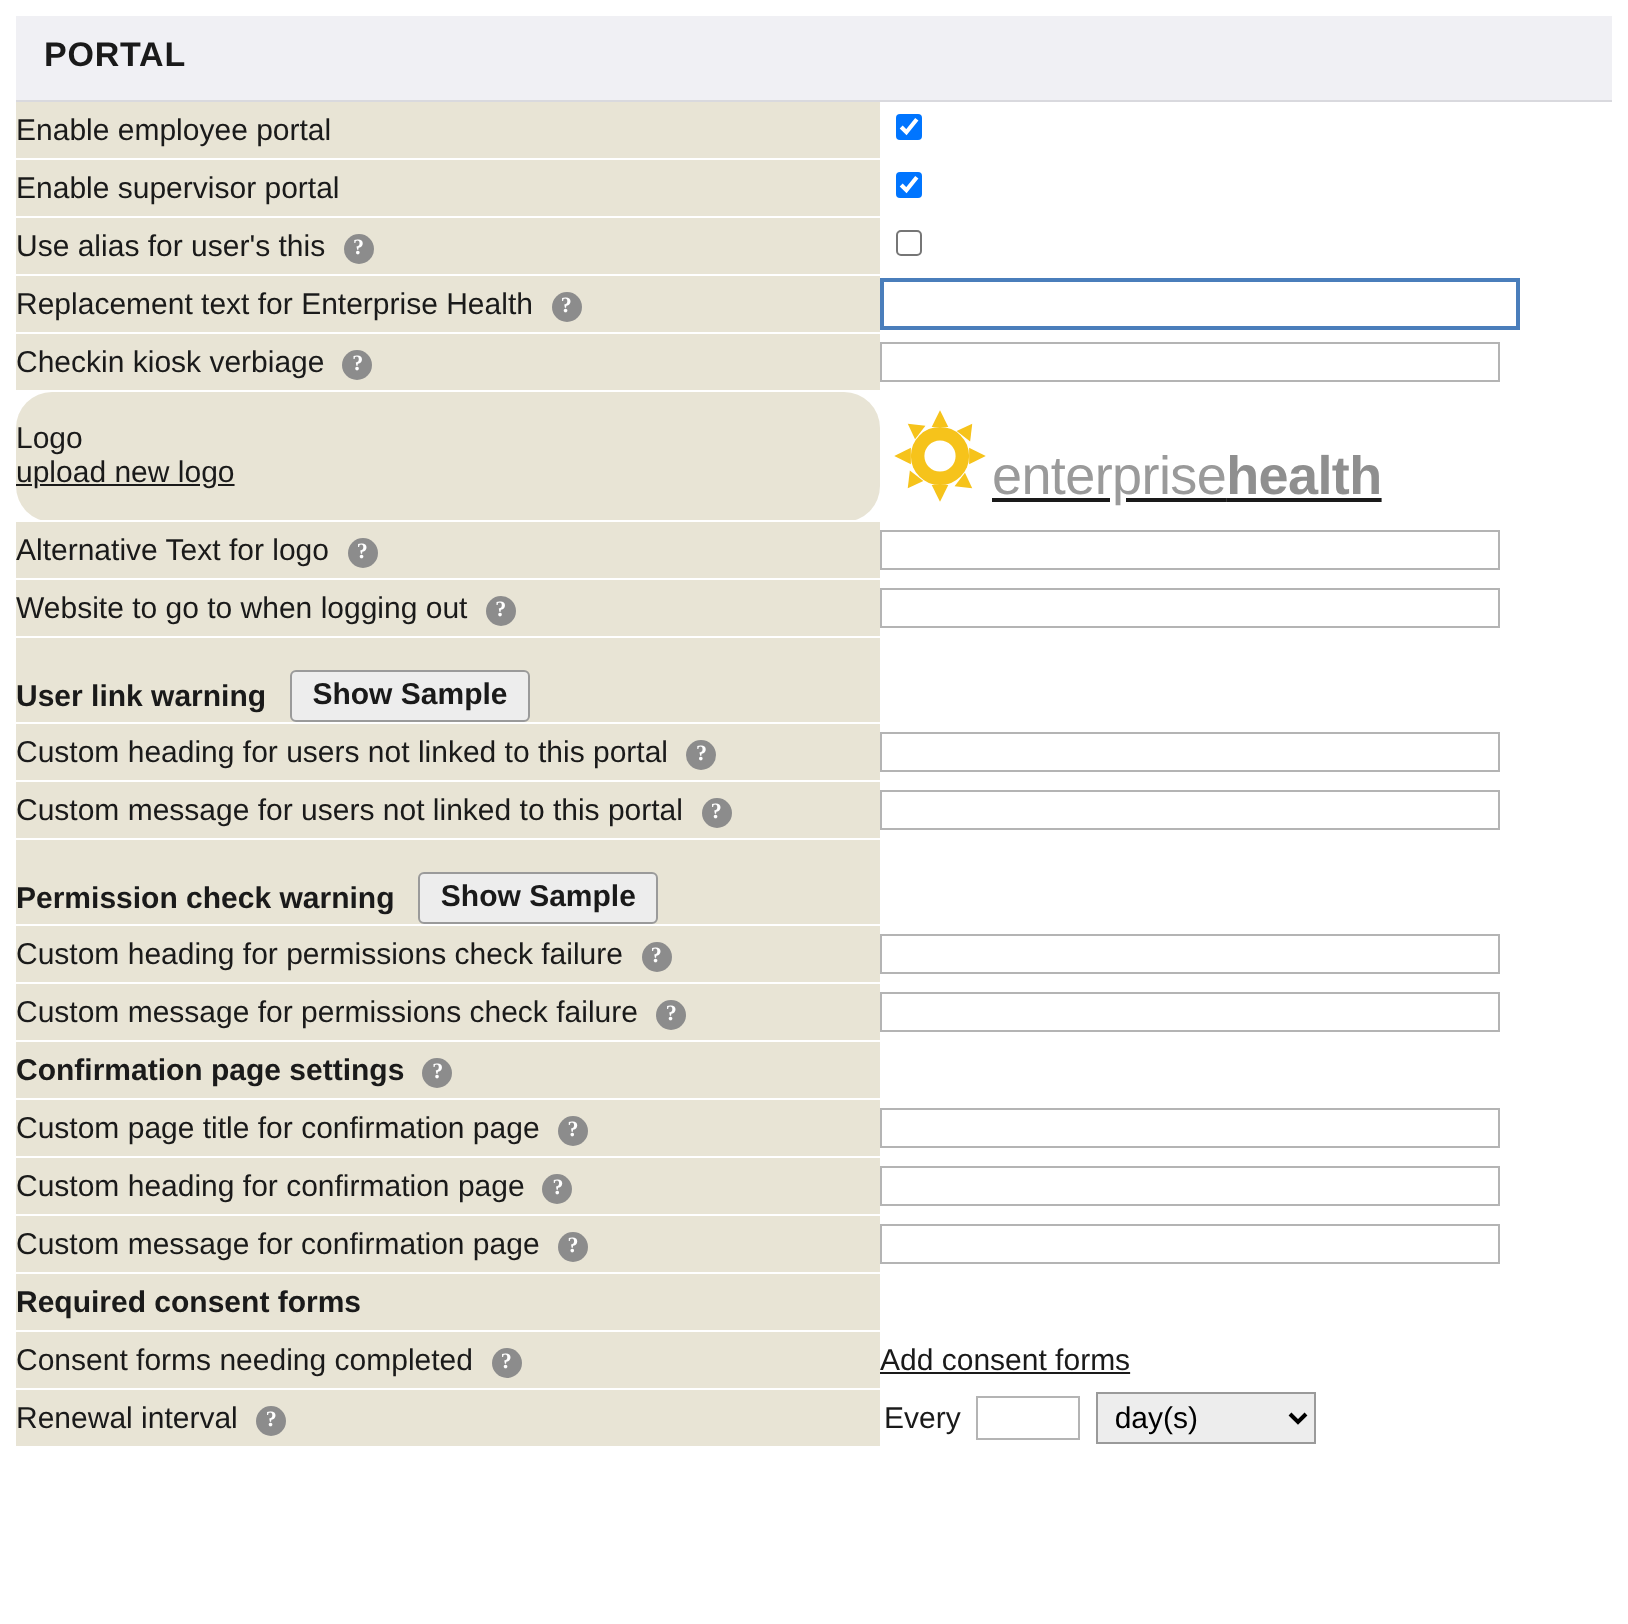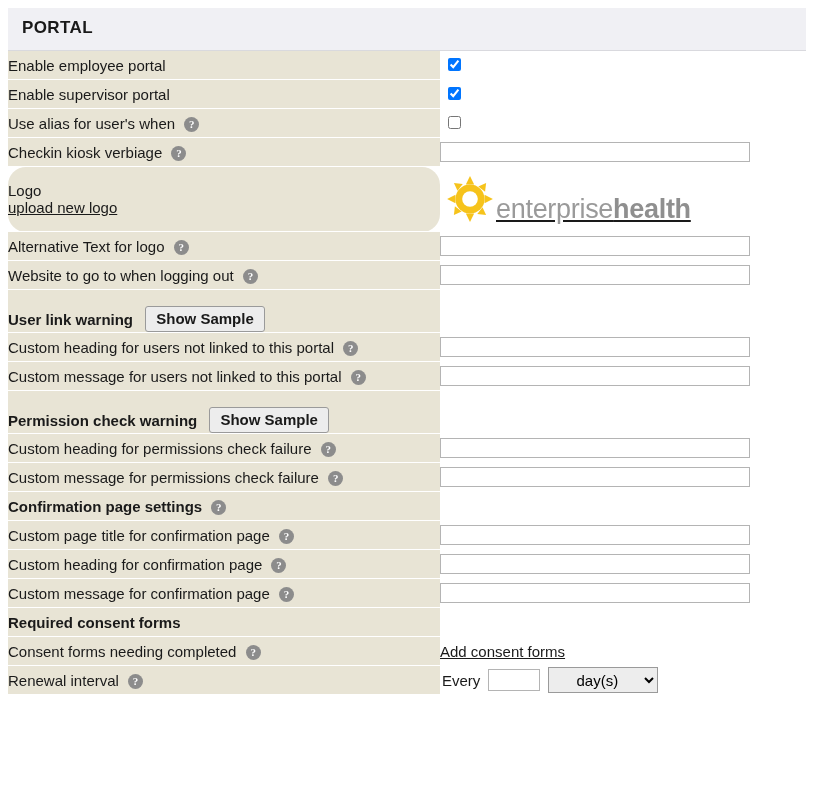--- a/index.html
+++ b/index.html
@@ -150,21 +150,20 @@
     padding: 2px 4px;
   }
   select.sel {
     width: 110px;
     height: 26px;
     font-family: "Liberation Sans", sans-serif;
     font-size: 15px;
     border: 1px solid #9a9a9a;
     background: #ededed;
     padding: 2px 4px;
-    text-align: center;
   }
   .nowrap { white-space: nowrap; }
 </style>
 </head>
 <body>
 
 <div class="page">
 
   <div class="panel-header">PORTAL</div>
 
@@ -184,28 +183,37 @@
       <td class="label">
         <span>Enable supervisor portal</span>
       </td>
       <td class="field">
         <input class="cb" type="checkbox" checked="" style="">
       </td>
     </tr>
 
     <tr>
       <td class="label">
-        <span>Use alias for user's when</span>
+        <span>Use alias for user's this</span>
         <span class="help">?</span>
       </td>
       <td class="field">
         <input class="cb" type="checkbox" style="">
       </td>
     </tr>
 
+    <tr>
+      <td class="label">
+        <span>Replacement text for Enterprise Health</span>
+        <span class="help">?</span>
+      </td>
+      <td class="field">
+        <input class="text focused" type="text" value="" style="">
+      </td>
+    </tr>
 
     <tr>
       <td class="label">
         <span>Checkin kiosk verbiage</span>
         <span class="help">?</span>
       </td>
       <td class="field">
         <input class="text" type="text" value="" style="">
       </td>
     </tr>

